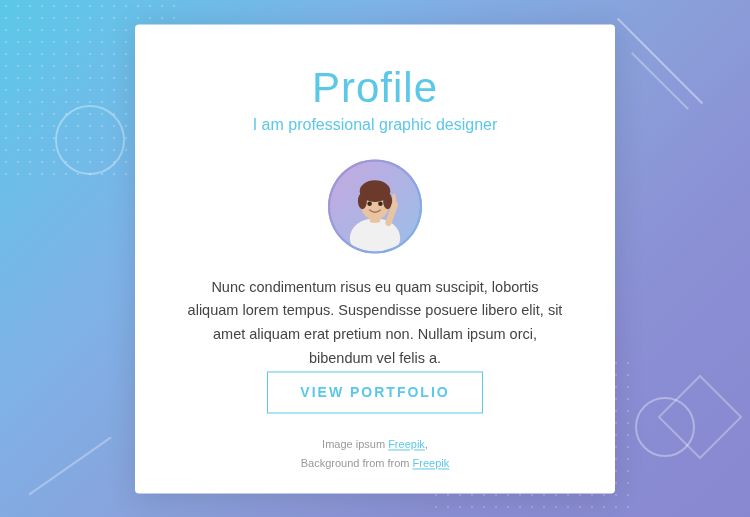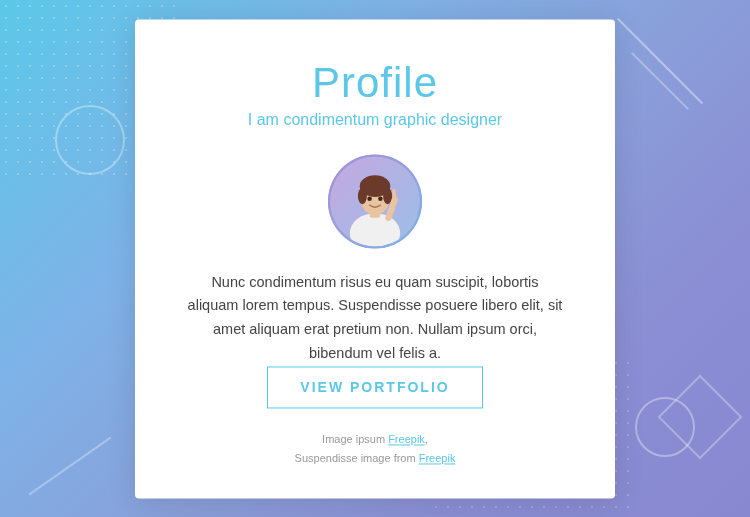--- a/index.html
+++ b/index.html
@@ -100,21 +100,21 @@
 
     
     .card {
       position: absolute;
       top: 50%;
       left: 50%;
       transform: translate(-50%, -50%);
       background: #ffffff;
       border-radius: 4px;
       width: 480px;
-      padding: 40px 50px 30px 50px;
+      padding: 40px 50px 20px 50px;
       text-align: center;
       box-shadow: 0 4px 30px rgba(0,0,0,0.12);
     }
 
     .profile-title {
       font-size: 42px;
       font-weight: 300;
       color: #5bc8e8;
       margin-bottom: 4px;
       letter-spacing: 1px;
@@ -203,21 +203,21 @@
 <div class="deco-circle-outline-tl"></div>
 <div class="deco-line-tr"></div>
 <div class="deco-line-tr2"></div>
 <div class="deco-dots-br"></div>
 <div class="deco-circle-outline-br"></div>
 <div class="deco-diamond-br"></div>
 <div class="deco-line-bl"></div>
 
 <div class="card">
   <h1 class="profile-title">Profile</h1>
-  <p class="profile-subtitle">I am condimentum graphic designer</p>
+  <p class="profile-subtitle">I am professional graphic designer</p>
 
   <div class="avatar-wrapper">
     <div class="avatar-circle">
 
       <svg class="person-svg" viewBox="0 0 100 100" xmlns="http://www.w3.org/2000/svg">
         <defs>
           <linearGradient id="bgGrad" x1="0%" y1="0%" x2="100%" y2="100%">
             <stop offset="0%" style="stop-color:#c4a8e0;stop-opacity:1"></stop>
             <stop offset="100%" style="stop-color:#9bbee8;stop-opacity:1"></stop>
           </linearGradient>
@@ -248,15 +248,15 @@
       </svg>
     </div>
   </div>
 
   <p class="bio-text">Nunc condimentum risus eu quam suscipit, lobortis aliquam lorem tempus. Suspendisse posuere libero elit, sit amet aliquam erat pretium non. Nullam ipsum orci, bibendum vel felis a.</p>
 
   <button class="view-portfolio-btn">VIEW PORTFOLIO</button>
 
   <div class="footer-credit">
     <span>Image ipsum </span><a href="#">Freepik</a>,<br>
-    <span>Suspendisse image from </span><a href="#">Freepik</a>
+    <span>Background from from </span><a href="#">Freepik</a>
   </div>
 </div>
 
 </body></html>

